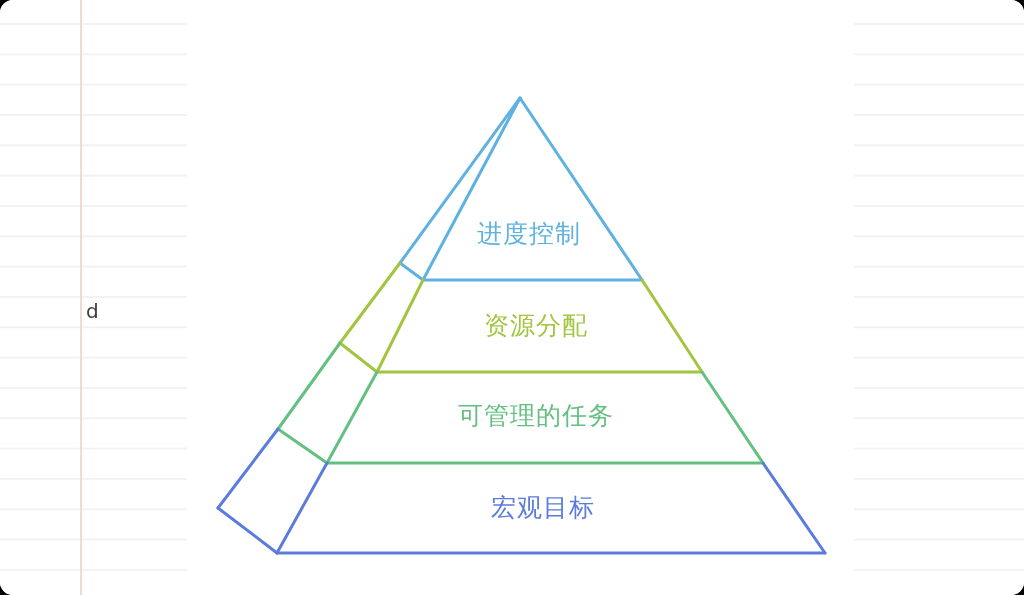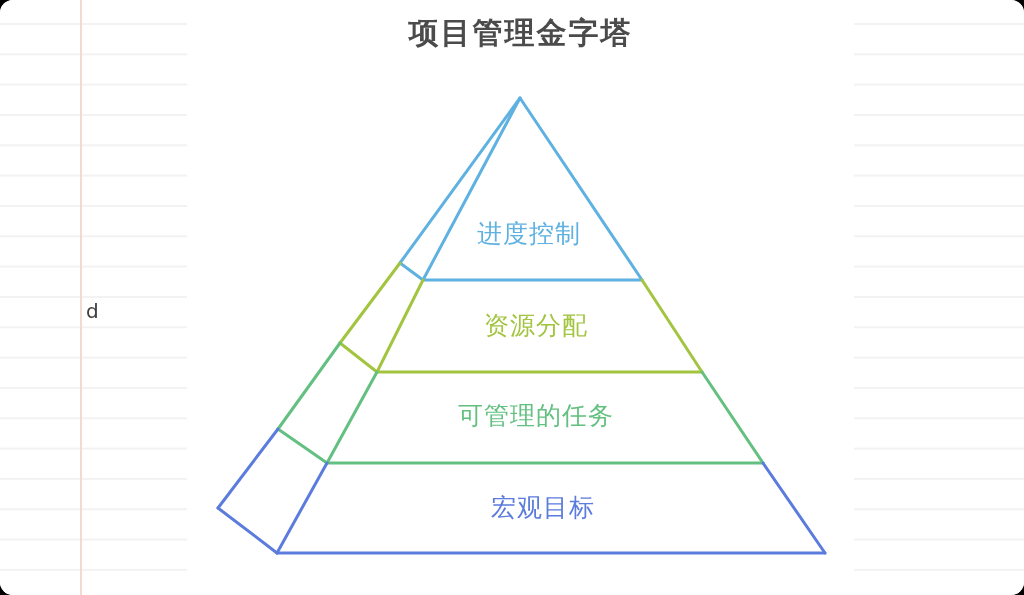--- a/index.html
+++ b/index.html
@@ -84,21 +84,20 @@
 <body>
 
 <div class="app">
 
   <div class="paper">
     <div class="margin-line"></div>
   </div>
 
   <div class="canvas"></div>
 
-  <h1 class="title">项目管理金字塔</h1>
 
   <span class="stray-text">d</span>
 
   <svg class="pyramid" viewBox="0 0 1024 595">
 
     <g>
       <line x1="520" y1="98" x2="423" y2="280" stroke="#5EB1E0"></line>
       <line x1="520" y1="98" x2="642" y2="280" stroke="#5EB1E0"></line>
       <line x1="423" y1="280" x2="642" y2="280" stroke="#5EB1E0"></line>
       <line x1="520" y1="98" x2="400" y2="263" stroke="#5EB1E0"></line>

